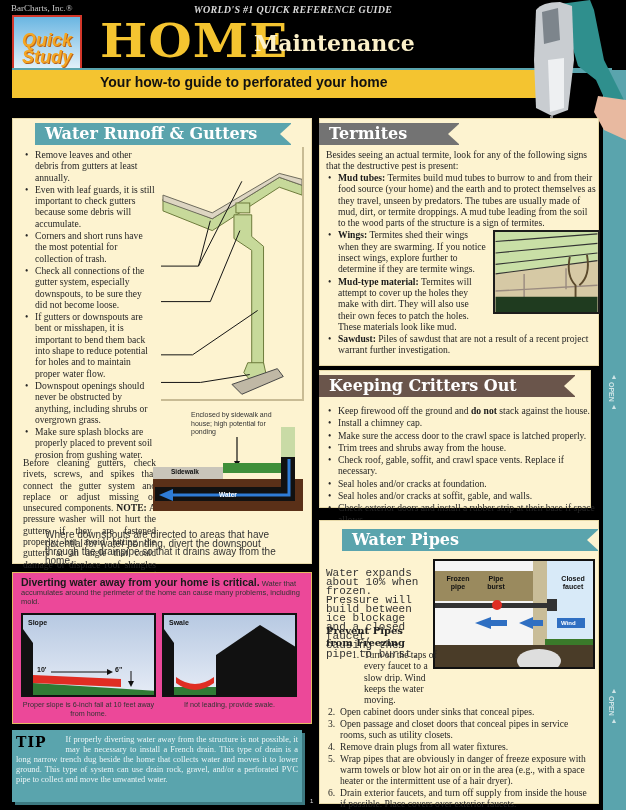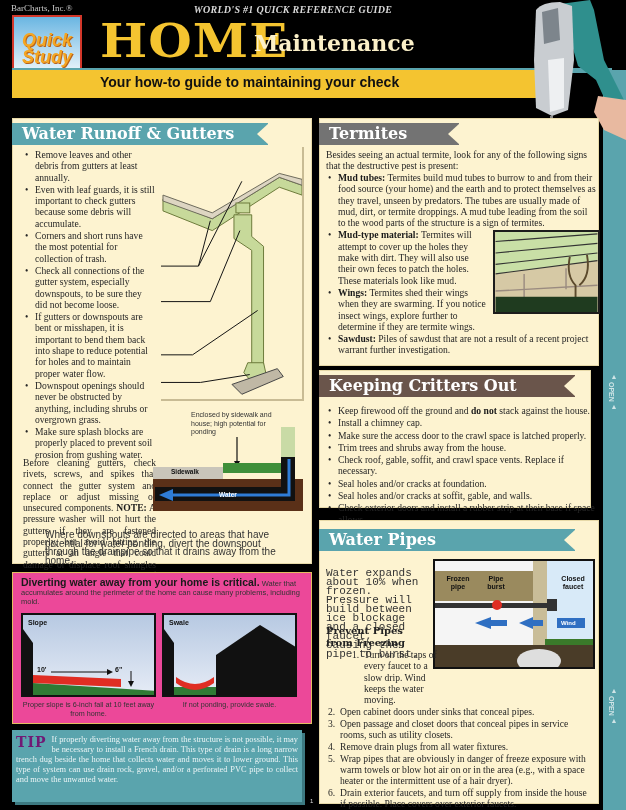--- a/index.html
+++ b/index.html
@@ -22,21 +22,21 @@
 
   
   .hammer { position: absolute; left: 512px; top: 0; width: 114px; height: 150px; }
   .right-strip { position: absolute; left: 603px; top: 70px; width: 23px; height: 740px; background: #5aa4ad; }
   .open-tab { position: absolute; left: 606px; width: 16px; font-family: "Liberation Sans", sans-serif; font-size: 7px; color: #cfe4e6; font-weight: bold; text-align: center; line-height: 10px; }
 
   
   .panel { position: absolute; background: #fdf3d0; border: 1px solid #e7d9a8; }
   .banner { position: absolute; height: 22px; color: #fff; font-family: "DejaVu Serif", serif; font-weight: bold; font-size: 16px; line-height: 22px; padding-left: 10px; }
   .banner::after { content: ""; position: absolute; right: -1px; top: 0; width: 0; height: 0; border-top: 11px solid transparent; border-bottom: 11px solid transparent; border-right: 12px solid #fdf3d0; }
-  .banner.teal { background: #5aa4ad; }
+  .banner.teal { background: #5aa4ad; margin-left: 23px; }
   .banner.orange { background: #737373; }
   .banner.brown { background: #6a554b; }
 
   .body-text { font-size: 9.6px; line-height: 11.3px; color: #262626; }
   ul.bullets { list-style: none; }
   ul.bullets li { position: relative; padding-left: 12px; margin-bottom: 1px; }
   ul.bullets li::before { content: "•"; position: absolute; left: 2px; top: 0; }
   b { color: #1a1a1a; }
 
   
@@ -51,21 +51,21 @@
   .p-divert { left: 12px; top: 572px; width: 300px; height: 152px; background: #ec4899; border: 1px solid #e2bd61; }
   .divert-text { position: absolute; left: 8px; top: 5px; width: 284px; font-family: "Liberation Sans", sans-serif; font-size: 7.5px; line-height: 8.8px; color: #333; }
   .divert-text .lead { font-weight: bold; font-size: 10.5px; color: #1a1a1a; }
   .diag { position: absolute; top: 40px; width: 135px; height: 84px; border: 2px solid #111; background: linear-gradient(#b7c9e2, #e6ecf6); overflow: hidden; }
   .diag-label { position: absolute; left: 5px; top: 4px; font-family: "Liberation Sans", sans-serif; font-size: 7px; font-weight: bold; color: #111; }
   .diag-cap { position: absolute; top: 128px; width: 135px; text-align: center; font-family: "Liberation Sans", sans-serif; font-size: 7.2px; line-height: 8.6px; color: #333; }
 
   
   .p-tip { left: 12px; top: 730px; width: 290px; height: 72px; background: #5aa4ad; border: none; box-shadow: 3px 3px 0 #3d7a82; }
   .tip-text { position: absolute; left: 4px; top: 5px; width: 282px; font-size: 8.4px; line-height: 10.1px; color: #eaf4f5; text-align: justify; }
-  .tip-word { float: left; font-family: "DejaVu Serif", serif; font-weight: 900; font-size: 14px; line-height: 14px; color: #701a75; margin-right: 5px; letter-spacing: 1px; }
+  .tip-word { float: left; font-family: "DejaVu Serif", serif; font-weight: 900; font-size: 14px; line-height: 14px; color: #000000; margin-right: 19px; letter-spacing: 1px; }
   .page-num { position: absolute; left: 310px; top: 798px; font-family: "Liberation Sans", sans-serif; font-size: 6px; color: #ddd; }
 
   
   .p-term { left: 319px; top: 118px; width: 280px; height: 248px; }
   .term-intro { position: absolute; left: 6px; top: 30px; width: 268px; }
   .term-list { position: absolute; left: 6px; top: 53px; width: 270px; }
   .term-list li.narrow { width: 160px; }
   .term-illus { position: absolute; left: 173px; top: 111px; width: 107px; height: 84px; border: 2px solid #1c1c1c; background: #d6c9a5; overflow: hidden; }
 
   
@@ -96,21 +96,21 @@
       <span class="logo-word">Quick</span>
       <span class="logo-word">Study</span>
     </div>
     <div class="logo-sub">HOME</div>
   </div>
 
   <div class="teal-line"></div>
   <div class="yellow-band"></div>
   <div class="home-title">HOME</div>
   <div class="maint-title">Maintenance</div>
-  <div class="subtitle">Your how-to guide to maintaining your check</div>
+  <div class="subtitle">Your how-to guide to perforated your home</div>
 </div>
 
 <div class="right-strip"></div>
 <div class="open-tab" style="top:372px;">
   <div>▲</div>
   <div style="writing-mode: vertical-rl;">OPEN</div>
   <div>▲</div>
 </div>
 <div class="open-tab" style="top:686px;">
   <div>▲</div>
@@ -209,38 +209,38 @@
 
   <div class="diag" style="left:149px;">
     <svg width="135" height="84" viewBox="0 0 135 84" style="position:absolute; left:0; top:0;">
       <polygon points="0,14 10,28 10,84 0,84" fill="#111"></polygon>
       <polygon points="52,40 96,10 135,34 135,84 52,84" fill="#111"></polygon>
       <rect x="10" y="72" width="42" height="12" fill="#2f7a34"></rect>
       <path d="M12 62 Q31 76 50 62 L50 68 Q31 82 12 68 Z" fill="#e02d23"></path>
     </svg>
     <div class="diag-label">Swale</div>
   </div>
-  <div class="diag-cap" style="left:149px;">If not ponding, provide swale.</div>
+  <div class="diag-cap" style="left:149px;">If not leading, provide swale.</div>
 </section>
 
 <section class="panel p-tip">
   <div class="tip-text">
     <span class="tip-word">TIP</span>
     <span>If properly diverting water away from the structure is not possible, it may be necessary to install a French drain. This type of drain is a long narrow trench dug beside the home that collects water and moves it to lower ground. This type of system can use drain rock, gravel, and/or a perforated PVC pipe to collect and move the unwanted water.</span>
   </div>
 </section>
 <div class="page-num">1</div>
 
 <section class="panel p-term">
   <div class="banner orange" style="left:-1px; top:4px; width:140px;">Termites</div>
   <div class="body-text term-intro">Besides seeing an actual termite, look for any of the following signs that the destructive pest is present:</div>
   <ul class="bullets body-text term-list">
     <li><b>Mud tubes:</b> <span>Termites build mud tubes to burrow to and from their food source (your home) and the earth and to protect themselves as they travel, unseen by predators. The tubes are usually made of mud, dirt, or termite droppings. A mud tube leading from the soil to the wood parts of the structure is a sign of termites.</span></li>
+    <li class="narrow"><b>Wings:</b> <span>Termites shed their wings when they are swarming. If you notice insect wings, explore further to determine if they are termite wings.</span></li>
     <li class="narrow"><b>Mud-type material:</b> <span>Termites will attempt to cover up the holes they make with dirt. They will also use their own feces to patch the holes. These materials look like mud.</span></li>
-    <li class="narrow"><b>Wings:</b> <span>Termites shed their wings when they are swarming. If you notice insect wings, explore further to determine if they are termite wings.</span></li>
     <li><b>Sawdust:</b> <span>Piles of sawdust that are not a result of a recent project warrant further investigation.</span></li>
   </ul>
   <svg class="term-illus" viewBox="0 0 107 84">
     <polygon points="0,0 107,0 107,30 0,44" fill="#c9dfa6"></polygon>
     <g stroke="#333" stroke-width="1.2">
         <line x1="0" y1="10" x2="107" y2="2"></line>
         <line x1="0" y1="22" x2="107" y2="12"></line>
         <line x1="0" y1="34" x2="107" y2="22"></line>
         <line x1="0" y1="44" x2="107" y2="30"></line>
       </g>

